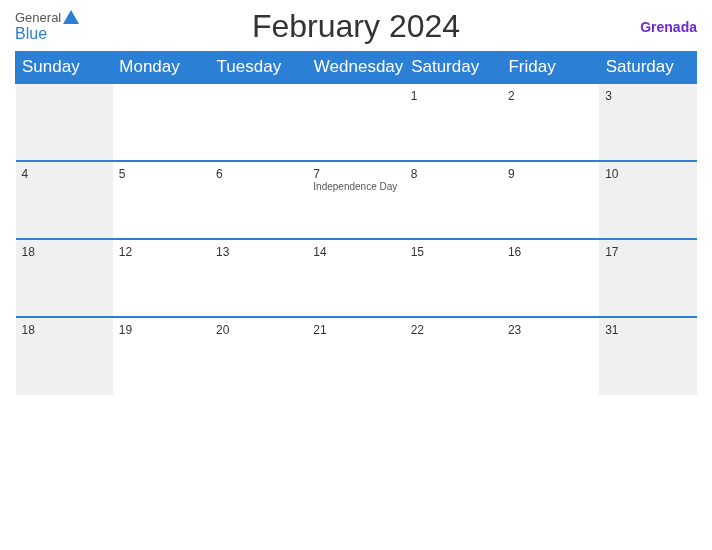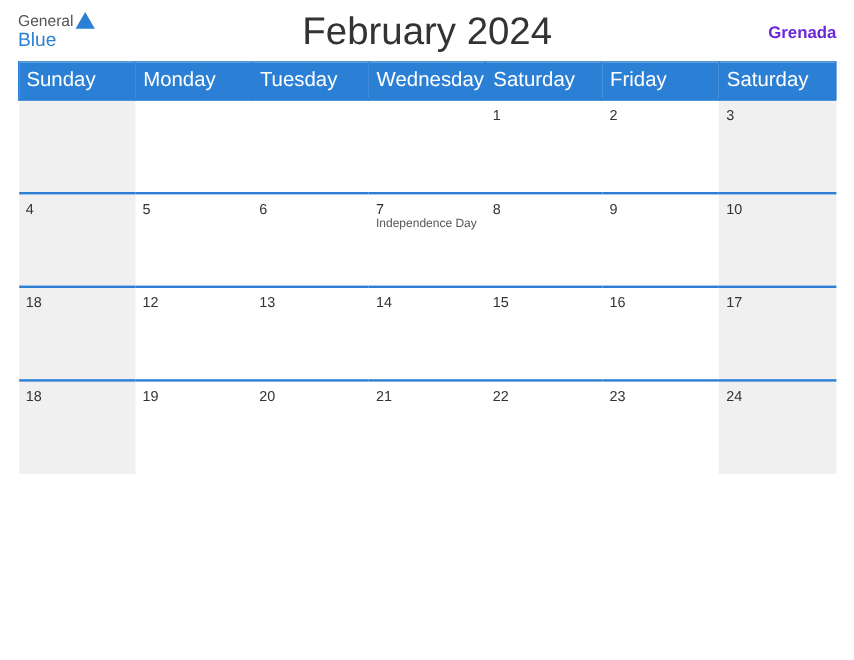--- a/index.html
+++ b/index.html
@@ -231,18 +231,18 @@
           <td>
             <span class="day-number">21</span>
           </td>
           <td>
             <span class="day-number">22</span>
           </td>
           <td>
             <span class="day-number">23</span>
           </td>
           <td>
-            <span class="day-number">24</span>
+            <span class="day-number">31</span>
           </td>
         </tr>
       </tbody>
   </table>
 </div>
 
 </body></html>

